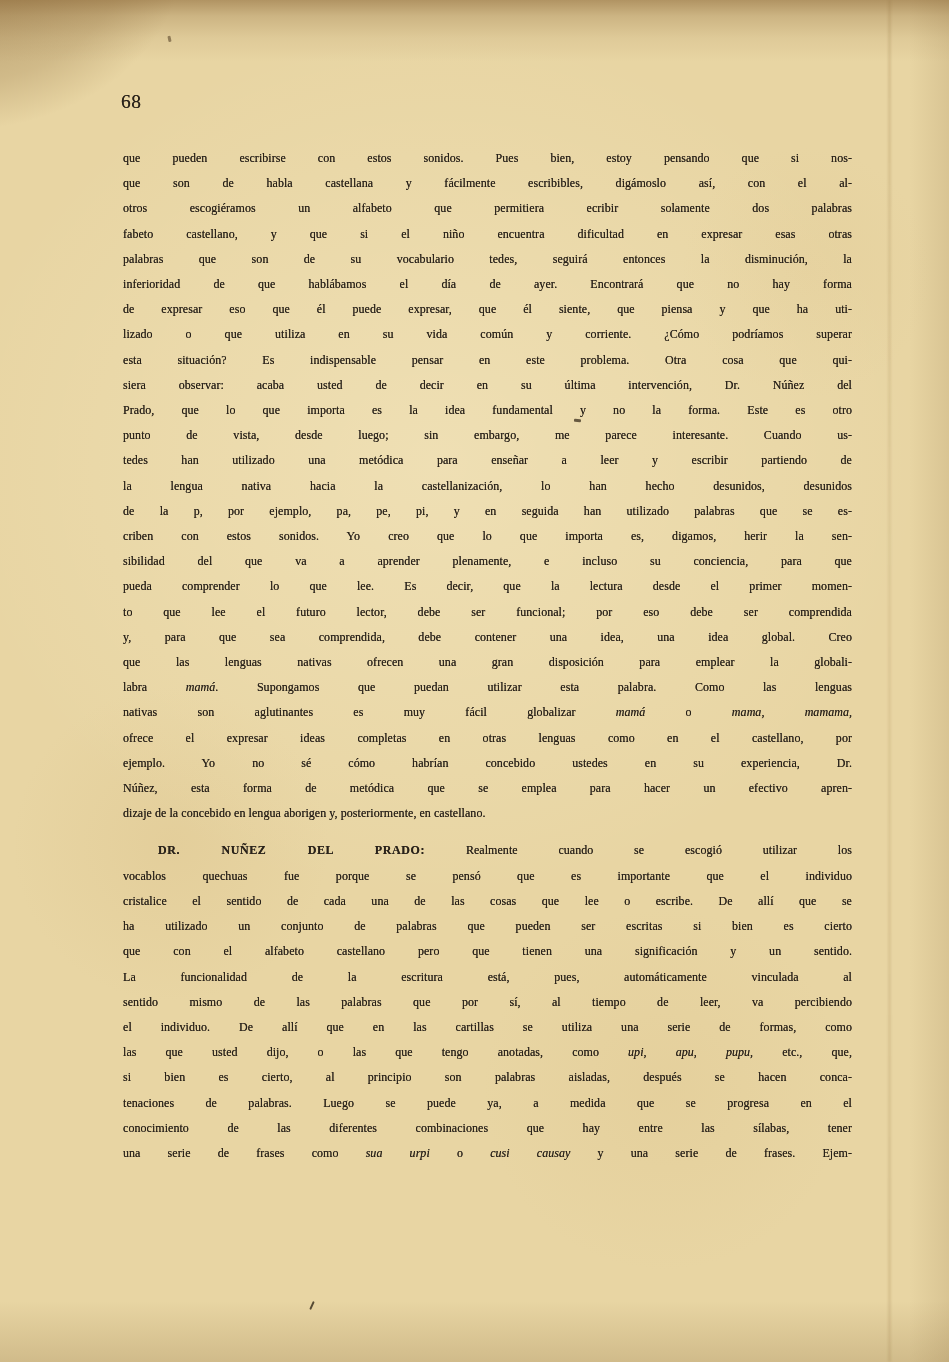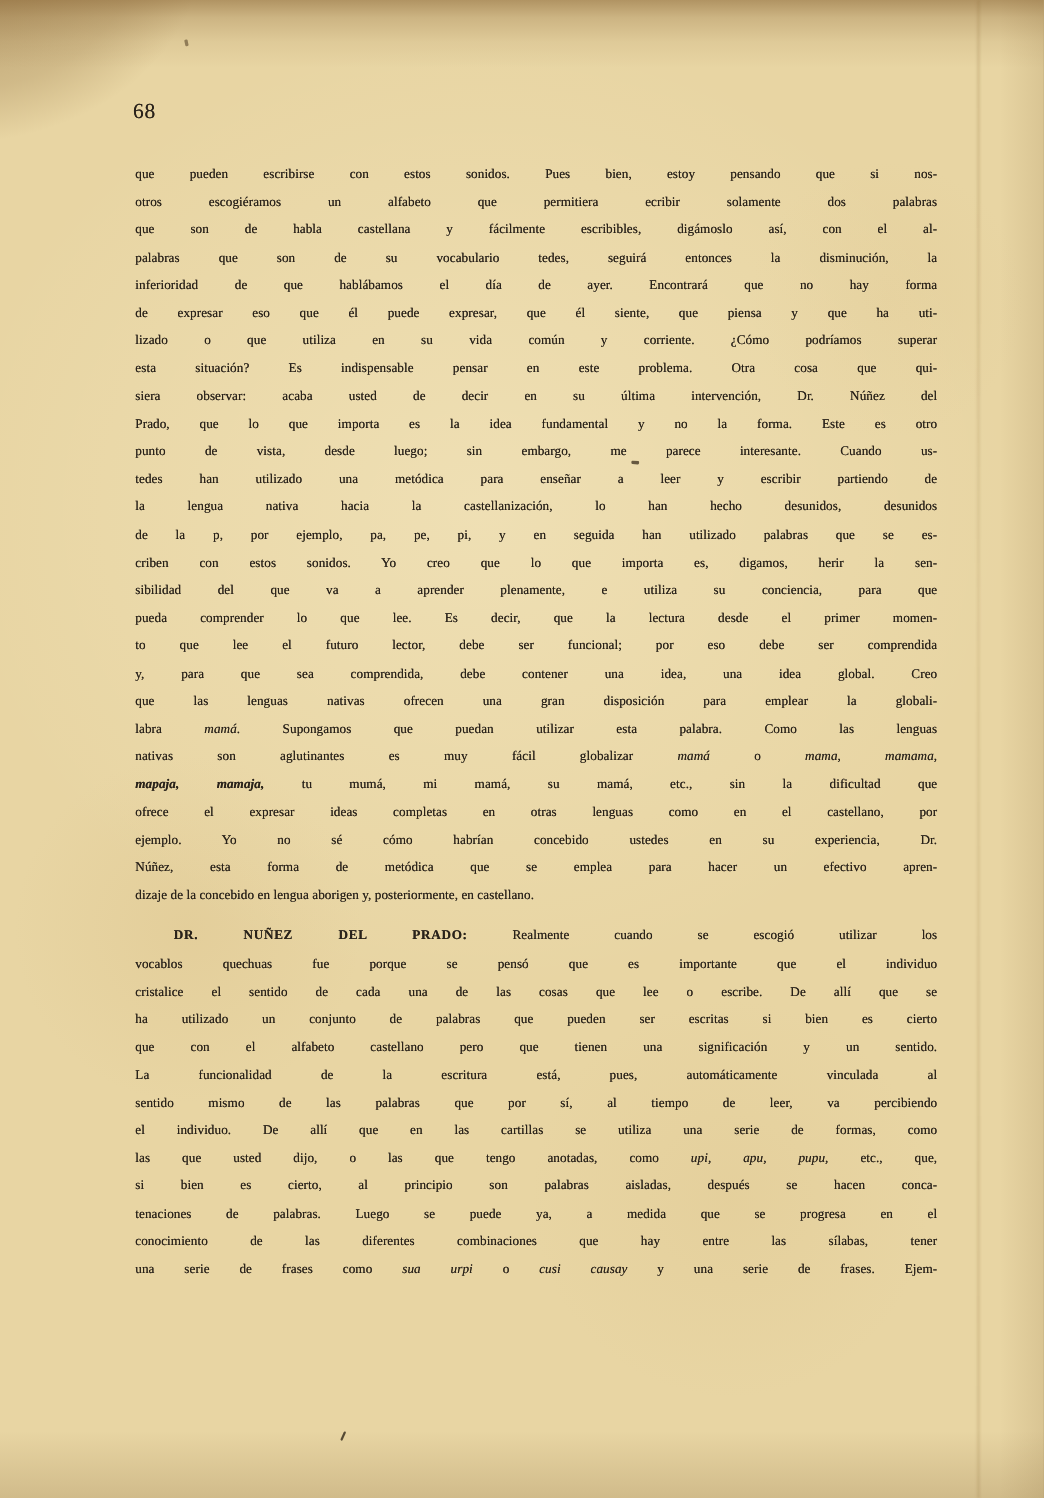--- a/index.html
+++ b/index.html
@@ -77,42 +77,42 @@
 </style>
 </head>
 <body>
 
 <div class="scan-page">
   <div class="crease"></div>
   <div class="page-number">68</div>
   <div class="text-block">
       <div class="paragraph">
         <div class="line"><span>que pueden escribirse con estos sonidos. Pues bien, estoy pensando que si nos-</span></div>
+        <div class="line"><span>que son de habla castellana y fácilmente escribibles, digámoslo así, con el al-</span></div>
         <div class="line"><span>otros escogiéramos un alfabeto que permitiera ecribir solamente dos palabras</span></div>
-        <div class="line"><span>que son de habla castellana y fácilmente escribibles, digámoslo así, con el al-</span></div>
+        <div class="line"><span>fabeto castellano, y que si el niño encuentra dificultad en expresar esas otras</span></div>
         <div class="line"><span>palabras que son de su vocabulario tedes, seguirá entonces la disminución, la</span></div>
         <div class="line"><span>inferioridad de que hablábamos el día de ayer. Encontrará que no hay forma</span></div>
         <div class="line"><span>de expresar eso que él puede expresar, que él siente, que piensa y que ha uti-</span></div>
         <div class="line"><span>lizado o que utiliza en su vida común y corriente. ¿Cómo podríamos superar</span></div>
         <div class="line"><span>esta situación? Es indispensable pensar en este problema. Otra cosa que qui-</span></div>
         <div class="line"><span>siera observar: acaba usted de decir en su última intervención, Dr. Núñez del</span></div>
         <div class="line"><span>Prado, que lo que importa es la idea fundamental y no la forma. Este es otro</span></div>
         <div class="line"><span>punto de vista, desde luego; sin embargo, me parece interesante. Cuando us-</span></div>
         <div class="line"><span>tedes han utilizado una metódica para enseñar a leer y escribir partiendo de</span></div>
         <div class="line"><span>la lengua nativa hacia la castellanización, lo han hecho desunidos, desunidos</span></div>
         <div class="line"><span>de la p, por ejemplo, pa, pe, pi, y en seguida han utilizado palabras que se es-</span></div>
         <div class="line"><span>criben con estos sonidos. Yo creo que lo que importa es, digamos, herir la sen-</span></div>
-        <div class="line"><span>sibilidad del que va a aprender plenamente, e utiliza su conciencia, para que</span></div>
+        <div class="line"><span>sibilidad del que va a aprender plenamente, e incluso su conciencia, para que</span></div>
         <div class="line"><span>pueda comprender lo que lee. Es decir, que la lectura desde el primer momen-</span></div>
         <div class="line"><span>to que lee el futuro lector, debe ser funcional; por eso debe ser comprendida</span></div>
         <div class="line"><span>y, para que sea comprendida, debe contener una idea, una idea global. Creo</span></div>
         <div class="line"><span>que las lenguas nativas ofrecen una gran disposición para emplear la globali-</span></div>
         <div class="line"><span>labra </span><span class="it">mamá</span><span>. Supongamos que puedan utilizar esta palabra. Como las lenguas</span></div>
         <div class="line"><span>nativas son aglutinantes es muy fácil globalizar </span><span class="it">mamá</span><span> o </span><span class="it">mama, mamama,</span></div>
-        <div class="line"><span class="bi">mapaja, mamaja,</span><span> tu mumá, mi mamá, su mamá, etc., sin la dificultad que</span></div>
         <div class="line"><span>ofrece el expresar ideas completas en otras lenguas como en el castellano, por</span></div>
         <div class="line"><span>ejemplo. Yo no sé cómo habrían concebido ustedes en su experiencia, Dr.</span></div>
         <div class="line"><span>Núñez, esta forma de metódica que se emplea para hacer un efectivo apren-</span></div>
         <div class="line no-just"><span>dizaje de la concebido en lengua aborigen y, posteriormente, en castellano.</span></div>
       </div>
       <div class="paragraph indent-first">
         <div class="line"><span class="bd">DR. NUÑEZ DEL PRADO:</span><span> Realmente cuando se escogió utilizar los</span></div>
         <div class="line"><span>vocablos quechuas fue porque se pensó que es importante que el individuo</span></div>
         <div class="line"><span>cristalice el sentido de cada una de las cosas que lee o escribe. De allí que se</span></div>
         <div class="line"><span>ha utilizado un conjunto de palabras que pueden ser escritas si bien es cierto</span></div>

